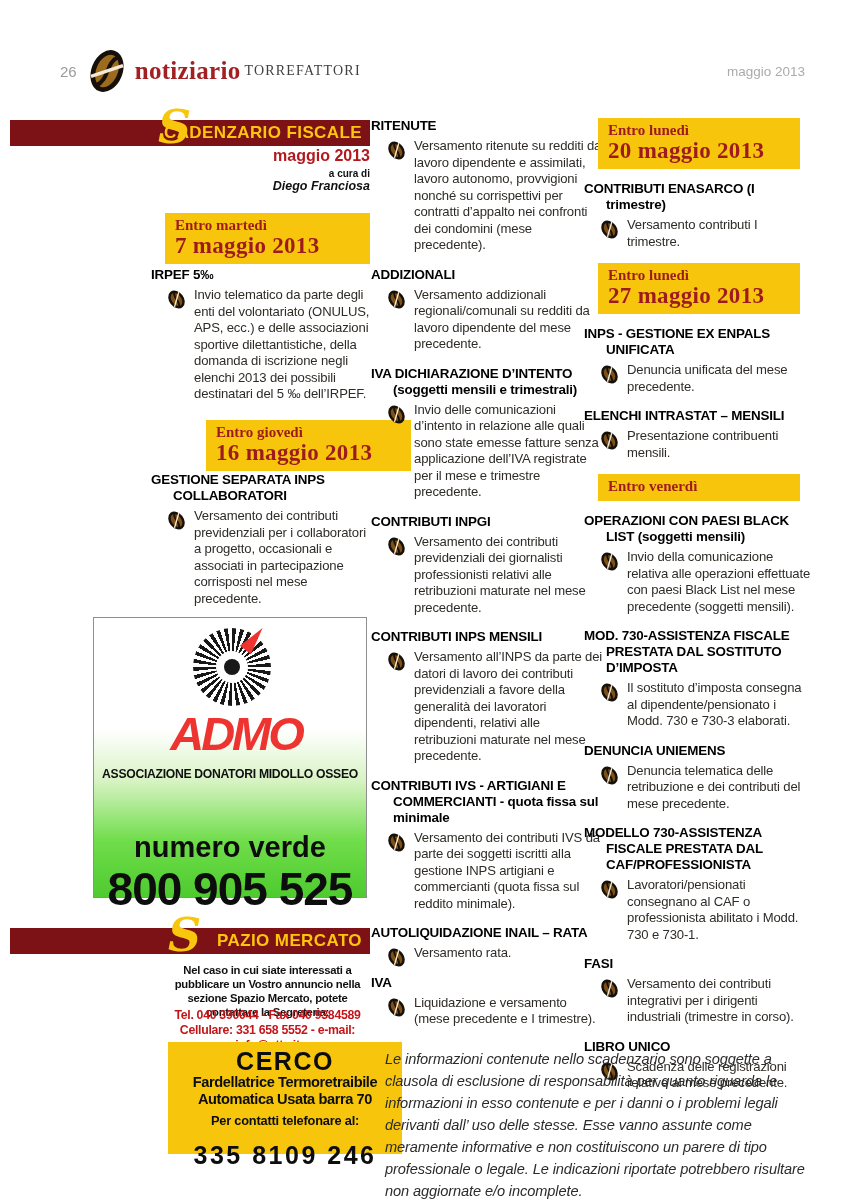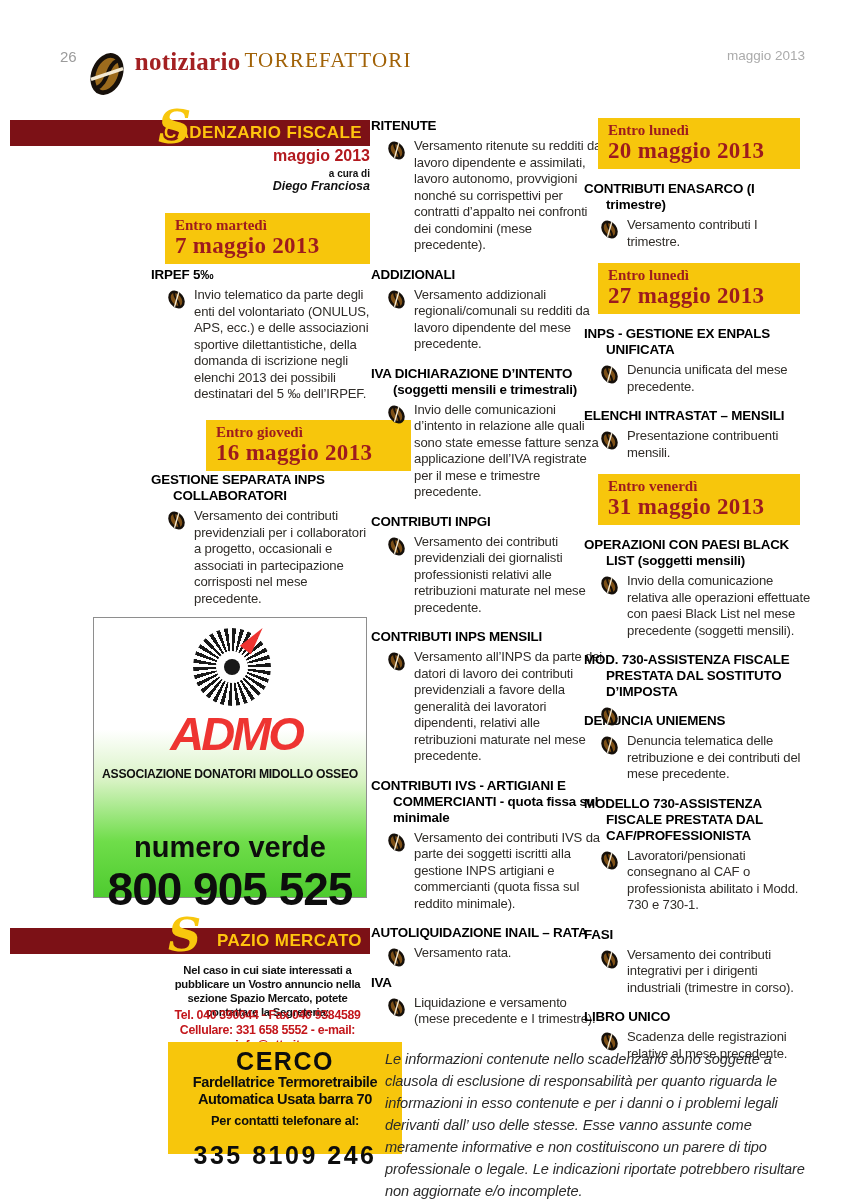--- a/index.html
+++ b/index.html
@@ -1,24 +1,24 @@
 <!DOCTYPE html>
 <html><head>
 <meta charset="utf-8">
 <style>
   html,body{margin:0;padding:0;background:#ffffff;}
   #page{position:relative;width:855px;height:1200px;background:#ffffff;overflow:hidden;
         font-family:"Liberation Sans",sans-serif;color:#2f2c28;}
 
   
-  .header{position:absolute;top:48px;left:60px;right:50px;height:46px;display:flex;align-items:flex-start;}
+  .header{position:absolute;top:48px;left:60px;right:50px;height:46px;display:flex;align-items:center;}
   .page-num{color:#9b9b9b;font-size:15px;}
   .logo-bean{width:44px;height:52px;margin:0 6px 0 8px;}
   .mast-primary{font-family:"Liberation Serif",serif;font-weight:bold;color:#A32022;font-size:25px;letter-spacing:0.3px;}
-  .mast-secondary{font-family:"Liberation Serif",serif;color:#a16207;font-size:21px;letter-spacing:1.2px;margin-left:4px;}
+  .mast-secondary{font-family:"Liberation Serif",serif;color:#404040;font-size:14px;letter-spacing:1.2px;margin-left:4px;}
   .issue-date{color:#ABABAB;font-size:13.5px;margin-left:auto;}
 
   
   .banner{position:absolute;left:10px;width:360px;height:26px;background:#7C1116;}
   .banner-text{position:absolute;right:8px;top:3px;font-size:17px;font-weight:bold;color:#FFC40E;letter-spacing:0.4px;}
   .script-s{position:absolute;left:148px;top:-16px;font-family:"DejaVu Serif",serif;font-style:italic;
             font-weight:bold;font-size:46px;line-height:1;color:#F8C70D;z-index:2;}
 
   
   .byline{position:absolute;left:165px;top:147px;width:205px;text-align:right;}
@@ -373,21 +373,20 @@
                 <line x1="5.6" y1="16.8" x2="18.6" y2="7.4" stroke="#f4e9d2" stroke-width="1.5"></line>
               </g>
             </svg>
         </span>
         <p>Presentazione contribuenti mensili.</p>
       </div>
     </div>
 
     <div class="ybox">
       <div class="ybox-day">Entro venerdì</div>
-      <div class="ybox-date">31 maggio 2013</div>
     </div>
 
     <div class="section">
       <h3 class="sec-title">OPERAZIONI CON PAESI BLACK LIST (soggetti mensili)</h3>
       <div class="item">
         <span class="bean">
           <svg viewBox="0 0 24 24" width="23" height="23">
               <g transform="rotate(-38 12 12)">
                 <ellipse cx="12" cy="12" rx="6.3" ry="8.8" fill="#7d5017" stroke="#16100a" stroke-width="2.6"></ellipse>
                 <path d="M14.8 4.6 C 9.6 9.2, 14.6 15.2, 9.4 19.6" stroke="#16100a" stroke-width="2" fill="none"></path>
@@ -404,20 +403,21 @@
       <div class="item">
         <span class="bean">
           <svg viewBox="0 0 24 24" width="23" height="23">
               <g transform="rotate(-38 12 12)">
                 <ellipse cx="12" cy="12" rx="6.3" ry="8.8" fill="#7d5017" stroke="#16100a" stroke-width="2.6"></ellipse>
                 <path d="M14.8 4.6 C 9.6 9.2, 14.6 15.2, 9.4 19.6" stroke="#16100a" stroke-width="2" fill="none"></path>
                 <line x1="5.6" y1="16.8" x2="18.6" y2="7.4" stroke="#f4e9d2" stroke-width="1.5"></line>
               </g>
             </svg>
         </span>
+        <p>Il sostituto d’imposta consegna al dipendente/pensionato i Modd. 730 e 730-3 elaborati.</p>
       </div>
     </div>
 
     <div class="section">
       <h3 class="sec-title">DENUNCIA UNIEMENS</h3>
       <div class="item">
         <span class="bean">
           <svg viewBox="0 0 24 24" width="23" height="23">
               <g transform="rotate(-38 12 12)">
                 <ellipse cx="12" cy="12" rx="6.3" ry="8.8" fill="#7d5017" stroke="#16100a" stroke-width="2.6"></ellipse>

